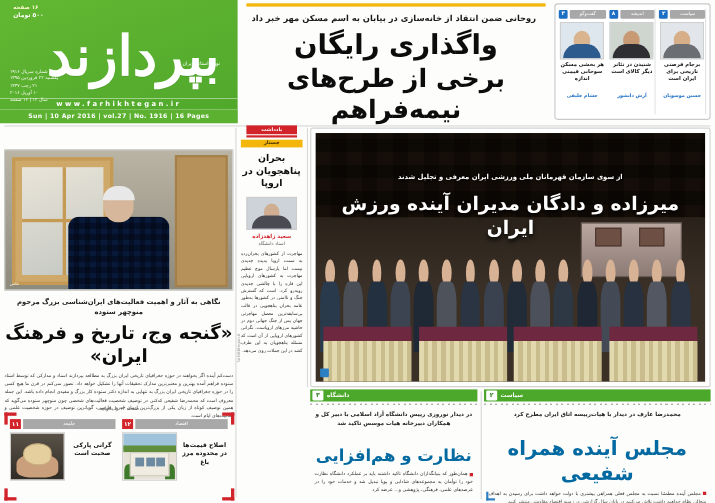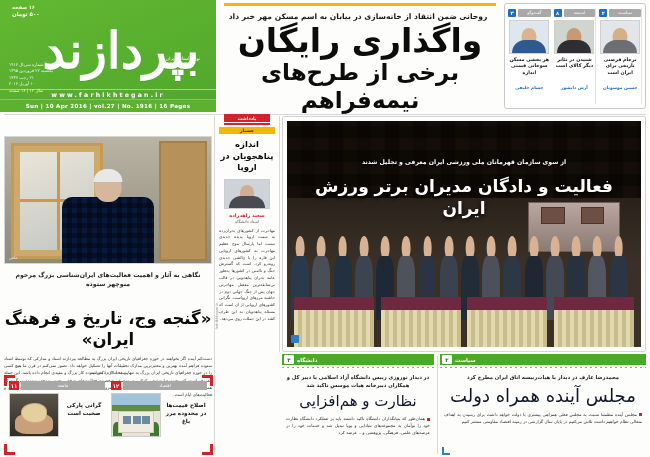--- a/index.html
+++ b/index.html
@@ -84,21 +84,21 @@
   }
   .lead-kicker {
     position: absolute; left: 0; right: 4px; top: 11px;
     text-align: center; color: #1a1a1a;
     font-size: 7.6px; font-weight: 700; line-height: 11px;
     font-family: "DejaVu Sans", sans-serif;
   }
   .lead-h1 {
     position: absolute; left: 0; right: 0; top: 26px;
     text-align: center; color: #0c0c0c;
-    font-size: 33px; font-weight: 700; line-height: 30px;
+    font-size: 25px; font-weight: 700; line-height: 30px;
     font-family: "DejaVu Sans", sans-serif;
     letter-spacing: -.5px;
   }
   .lead-h2 {
     position: absolute; left: 0; right: 0; top: 58px;
     text-align: center; color: #0c0c0c;
     font-size: 23px; font-weight: 700; line-height: 28px;
     font-family: "DejaVu Sans", sans-serif;
     letter-spacing: -.5px;
   }
@@ -193,21 +193,21 @@
   }
   .lc-credit {
     position: absolute; left: 4px; bottom: 3px; color: #fff;
     font-size: 3.6px; opacity: .85;
   }
   .lc-kicker {
     margin-top: 6px; text-align: center; color: #222;
     font-size: 6.2px; line-height: 9px; font-weight: 700;
   }
   .lc-head {
-    margin-top: 20px; text-align: center; color: #0b0b0b;
+    margin-top: 4px; text-align: center; color: #0b0b0b;
     font-size: 16.5px; line-height: 21px; font-weight: 700;
     letter-spacing: -.4px;
   }
   .lc-body {
     margin-top: 5px; text-align: justify; color: #333;
     font-size: 4.3px; line-height: 7.2px;
     column-count: 1;
   }
 
   
@@ -364,21 +364,21 @@
   
   .story-right {
     position: absolute; left: 440px; top: 371px; width: 206px; height: 84px;
     direction: rtl; text-align: center;
   }
   .story-center {
     position: absolute; left: 282px; top: 371px; width: 152px; height: 84px;
     direction: rtl; text-align: center;
   }
   .st-kicker { color: #222; font-size: 5.2px; line-height: 7.6px; font-weight: 700; margin-top: 3px; }
-  .st-head { color: #0f172a; font-weight: 400; letter-spacing: -.4px; margin-top: 3px; }
+  .st-head { color: #0369a1; font-weight: 700; letter-spacing: -.4px; margin-top: 16px; }
   .story-right .st-head { font-size: 18px; line-height: 22px; }
   .story-center .st-head { font-size: 15px; line-height: 19px; }
   .st-body {
     margin-top: 4px; text-align: justify; color: #2e2e2e;
     font-size: 4.3px; line-height: 7px; direction: rtl;
     padding: 0 4px;
   }
   .st-body::before {
     content: ""; display: inline-block; width: 3px; height: 3px;
     background: #d2222a; margin-left: 2px; vertical-align: middle;
@@ -538,21 +538,21 @@
   </div>
 
   <div class="noteline">صفحه ۱۳ را بخوانید</div>
 
   <div class="vsep" id="vsep1"></div>
 
   <div class="opinion">
     <div class="op-tag">یادداشت</div>
     <div class="op-tagline"></div>
     <div class="op-yellow">جستار</div>
-    <div class="op-head">اندازه پناهجویان در اروپا</div>
+    <div class="op-head">بحران پناهجویان در اروپا</div>
     <div class="op-photo">
       <div class="h"></div>
         <div class="b"></div>
     </div>
     <div class="op-author">سعید زاهدزاده</div>
     <div class="op-role">استاد دانشگاه</div>
     <div class="op-body">مهاجرت از کشورهای بحران‌زده به سمت اروپا پدیده جدیدی نیست اما پارسال موج عظیم مهاجرت به کشورهای اروپایی این قاره را با چالشی جدیدی روبه‌رو کرد. است که گسترش جنگ و ناامنی در کشورها به‌طور عامه بحران پناهجویی در قالب بی‌سابقه‌ترین معضل مهاجرتی جهان پس از جنگ جهانی دوم در حاشیه مرزهای اروپاست. نگرانی کشورهای اروپایی از آن است که مسئله پناهجویان به این طرف کشد در این جملات روی می‌دهد.</div>
     <div class="op-vert">farhikhtegan.ir</div>
   </div>
 
@@ -644,42 +644,42 @@
         <div class="bp-table">
             <div class="top"></div>
             <div class="skirt"></div>
           </div>
         <div class="bp-table">
             <div class="top"></div>
             <div class="skirt"></div>
           </div>
       </div>
       <div class="bp-kicker">از سوی سازمان قهرمانان ملی ورزشی ایران معرفی و تجلیل شدند</div>
-      <div class="bp-head">فعالیت و دادگان مدیران برتر ورزش ایران</div>
+      <div class="bp-head">میرزاده و دادگان مدیران آینده ورزش ایران</div>
       <div class="bp-badge"></div>
     </div>
   </div>
 
   <div class="secbar" id="secbar-politics">
     <div class="num">۲</div>
     <div class="nm">سیاست</div>
   </div>
   <div class="dotline" id="dot-politics"></div>
 
   <div class="secbar" id="secbar-univ">
     <div class="num">۳</div>
     <div class="nm">دانشگاه</div>
   </div>
   <div class="dotline" id="dot-univ"></div>
 
   <div class="vsep" id="vsep3"></div>
 
   <div class="story-right">
     <div class="st-kicker">محمدرضا عارف در دیدار با هیات‌رییسه اتاق ایران مطرح کرد</div>
-    <div class="st-head">مجلس آینده همراه دولت</div>
+    <div class="st-head">مجلس آینده همراه شفیعی</div>
     <div class="st-body">مجلس آینده مطمئنا نسبت به مجلس فعلی همراهی بیشتری با دولت خواهد داشت برای رسیدن به اهداف متعالی نظام خواهیم داشت تلاش می‌کنیم در پایان سال گزارشی در زمینه اقتصاد مقاومتی منتشر کنیم</div>
     <div class="st-corner"></div>
   </div>
 
   <div class="story-center">
     <div class="st-kicker">در دیدار نوروزی رییس دانشگاه آزاد اسلامی با دبیر کل و همکاران دبیرخانه هیات موسس تاکید شد</div>
     <div class="st-head">نظارت و هم‌افزایی</div>
     <div class="st-body">همان‌طور که بنیانگذاران دانشگاه تاکید داشتند باید بر عملکرد دانشگاه نظارت خود را توأمان به مجموعه‌های شادابی و پویا تبدیل شد و خدمات خود را در عرصه‌های علمی، فرهنگی، پژوهشی و... عرضه کرد</div>
   </div>
 

